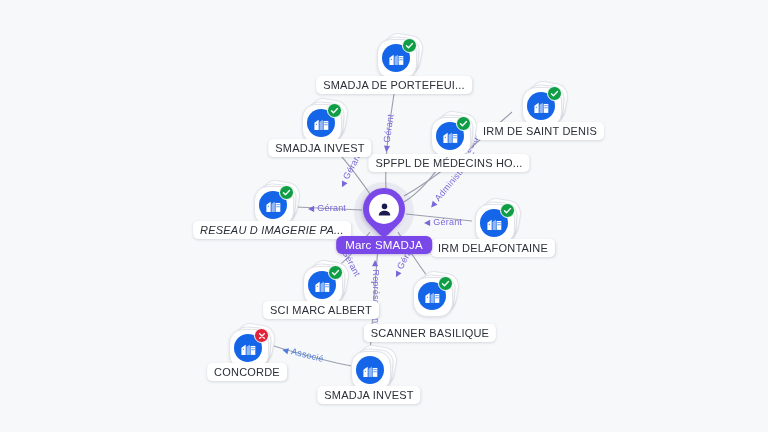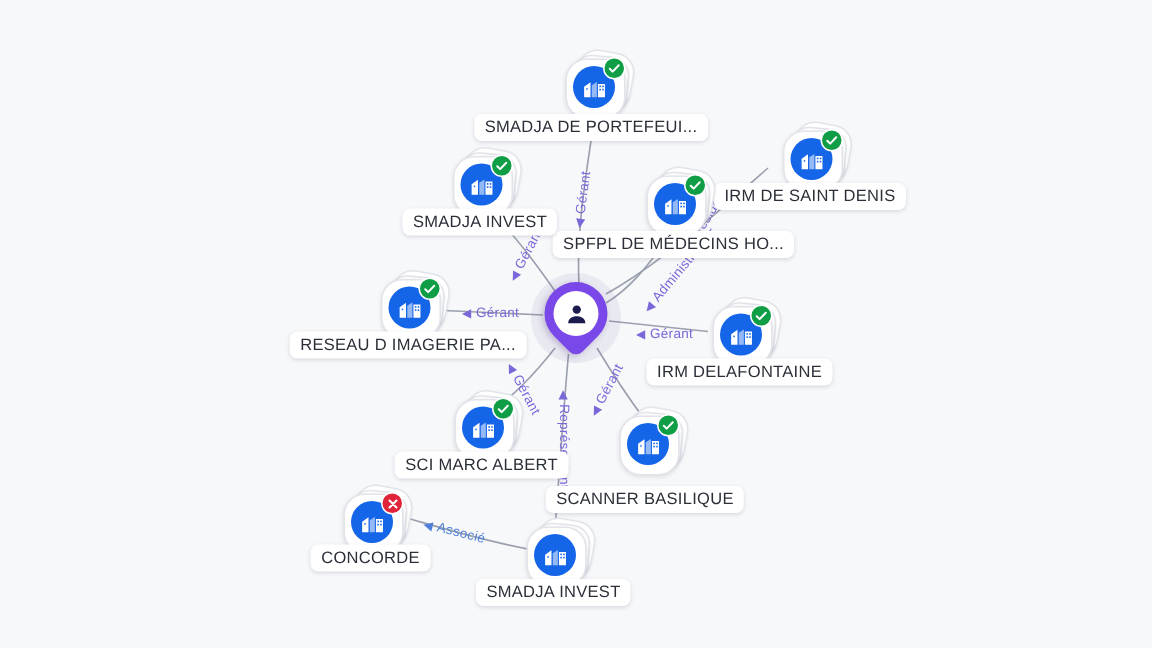--- a/index.html
+++ b/index.html
@@ -313,21 +313,21 @@
               <rect x="4" y="12.4" width="1.4" height="1.4" fill="#1565e8"></rect>
             </svg>
           </div>
           <div class="badge ok">
             <svg width="9" height="9" viewBox="0 0 24 24" fill="none" stroke="#ffffff" stroke-width="3.6" stroke-linecap="round" stroke-linejoin="round">
               <path d="M4 12.8l5.2 5.2L20 6.6"></path>
             </svg>
           </div>
         </div>
       </div>
-      <div class="node-label" style="left: 272px; top: 221px;">RESEAU D IMAGERIE PA...</div>
+      <div class="node-label" style="left: 272px; top: 221px; font-style: italic;">RESEAU D IMAGERIE PA...</div>
       <div class="node" style="left: 494px; top: 223px;">
         <div class="node-stack">
           <div class="card-back-2"></div>
           <div class="card-back-1"></div>
           <div class="card-front"></div>
           <div class="node-disc">
             <svg width="17" height="17" viewBox="0 0 24 24" fill="#ffffff">
               <path d="M2 21V11l6-4.2V21z"></path>
               <path d="M9.2 21V9.6L14 6.6V21z" opacity=".55"></path>
               <path d="M15 21V8.4h6.6V21z"></path>
@@ -448,14 +448,15 @@
     <div class="person-pin">
       <div class="pin-shape"></div>
       <div class="person-inner">
         <svg width="17" height="17" viewBox="0 0 24 24" fill="#1b1b4d">
           <circle cx="12" cy="7.6" r="3.9"></circle>
           <path d="M3.9 20.5c0-4.3 3.7-6.6 8.1-6.6s8.1 2.3 8.1 6.6z"></path>
         </svg>
       </div>
     </div>
   </div>
+  <div class="person-label" id="center-label" style="left: 384px; top: 236px;">Marc SMADJA</div>
 
 </div>
 
 </body></html>

